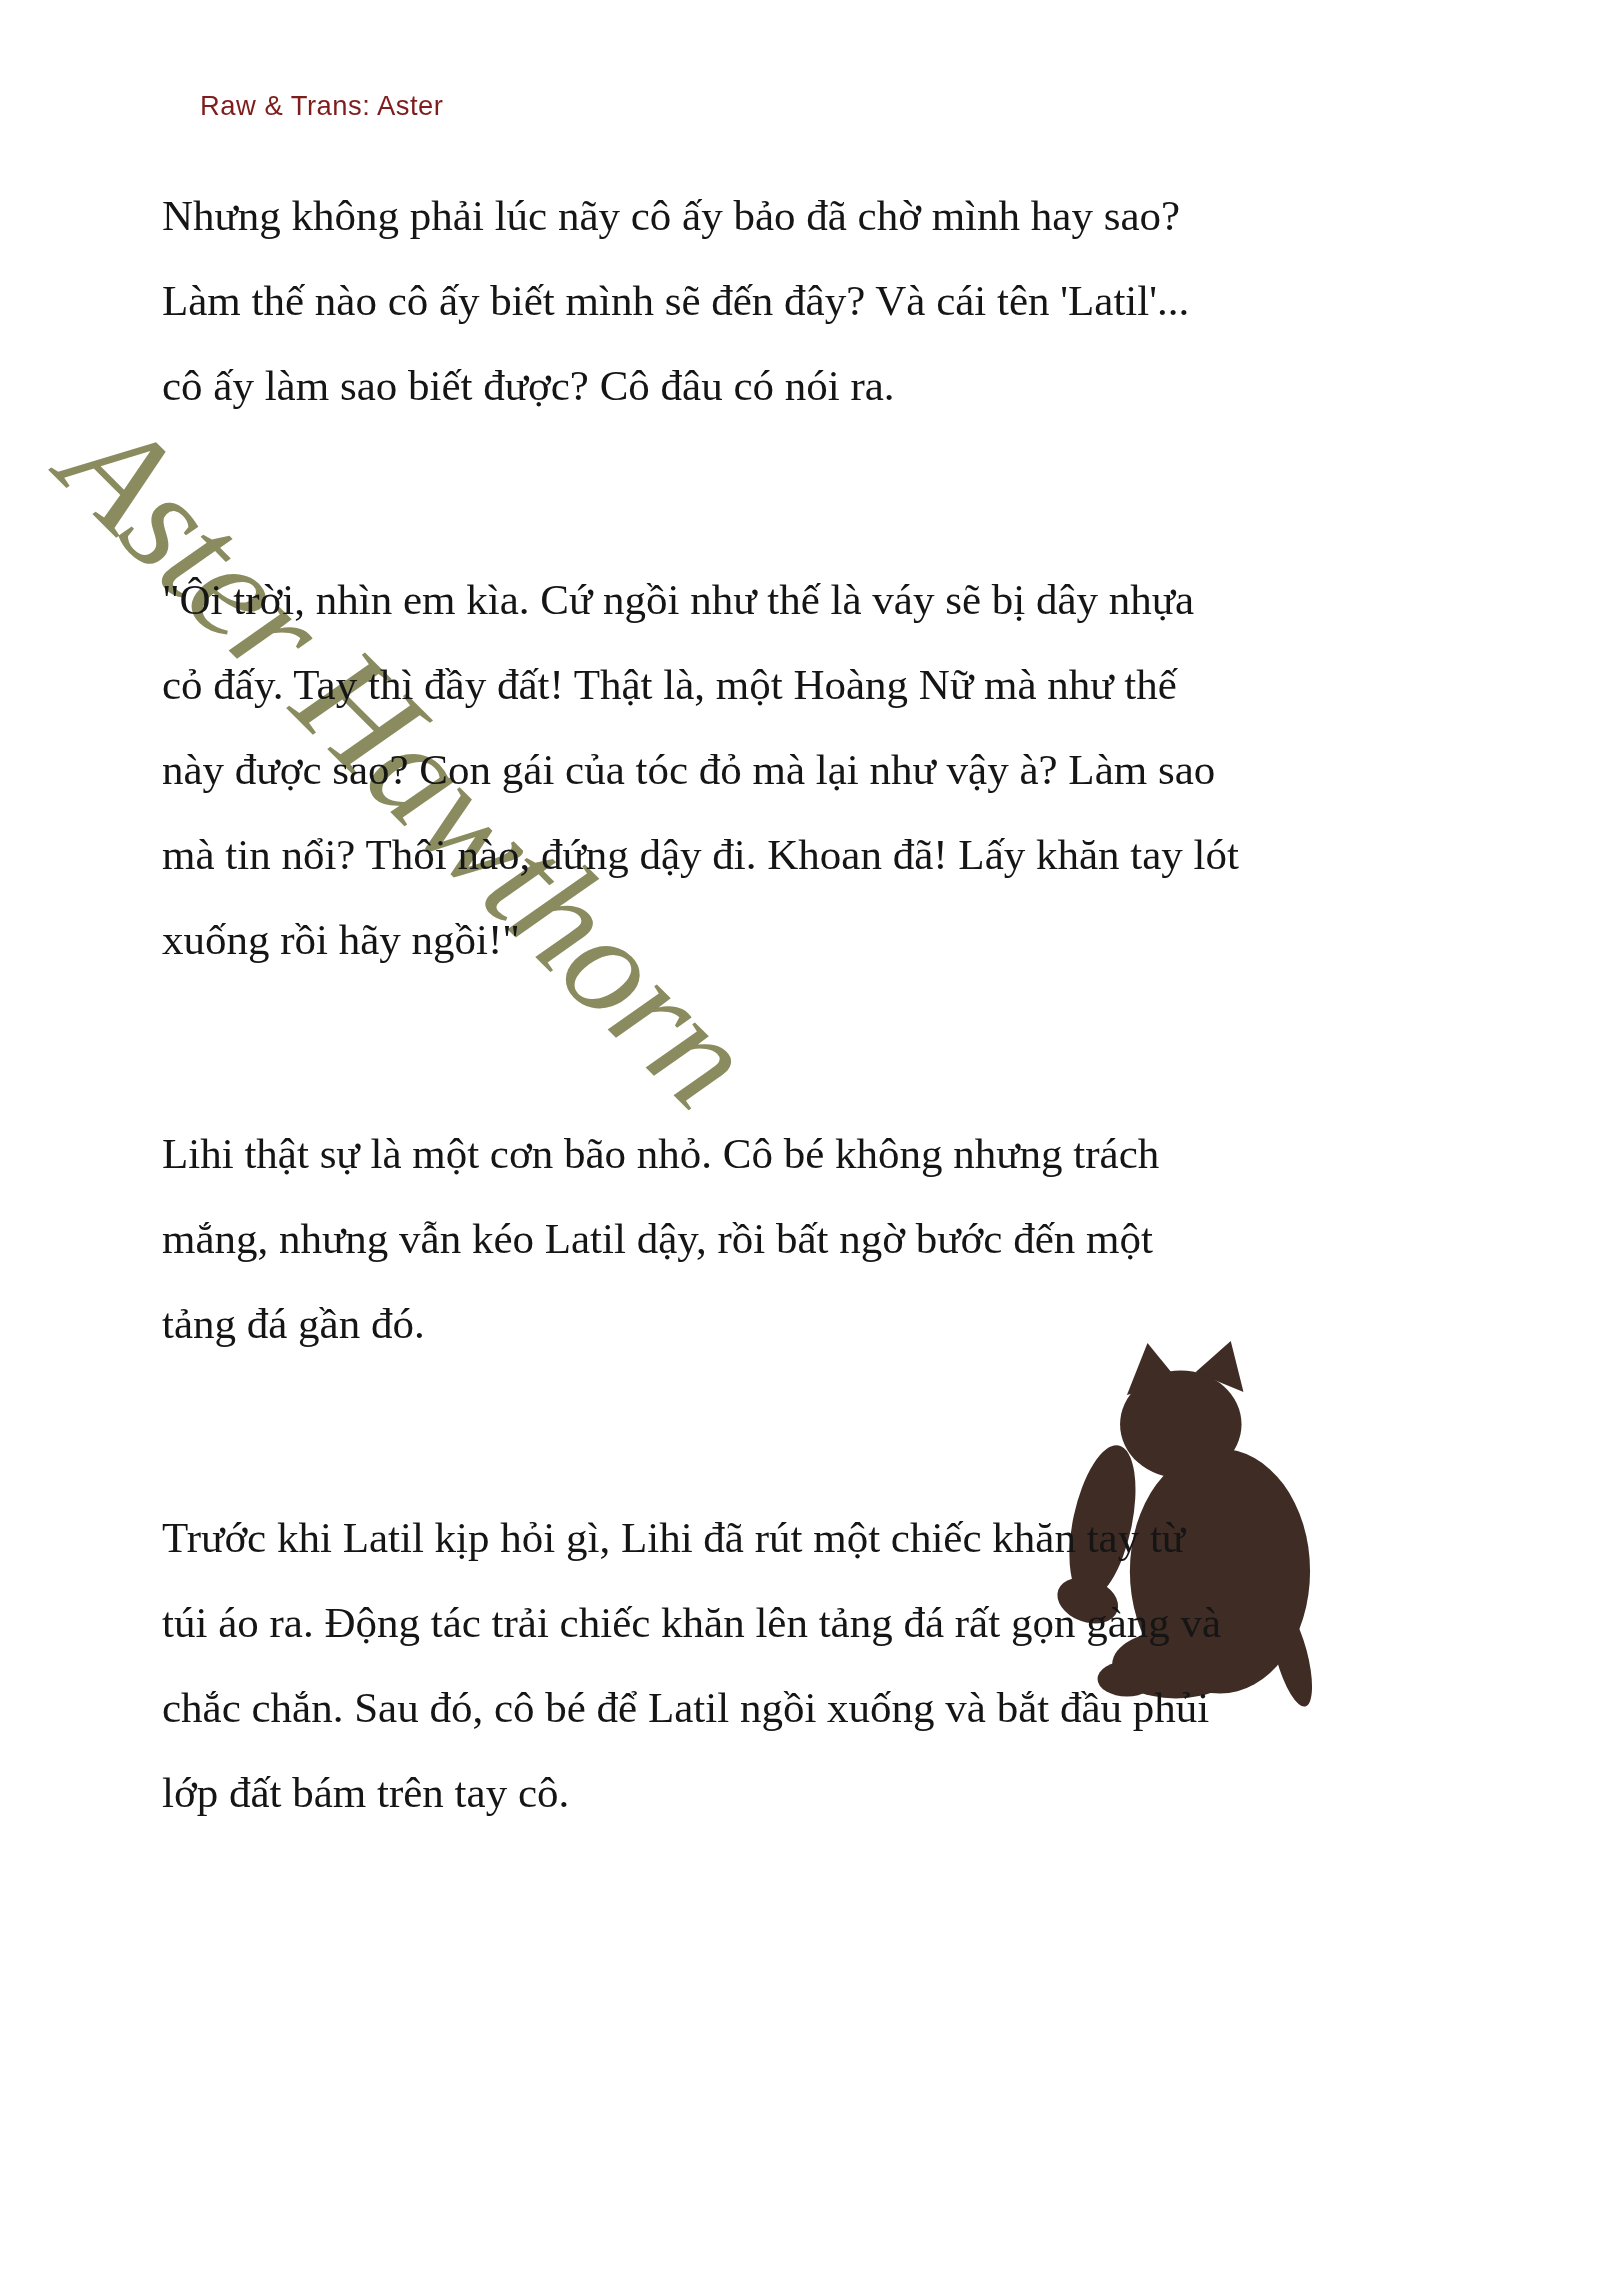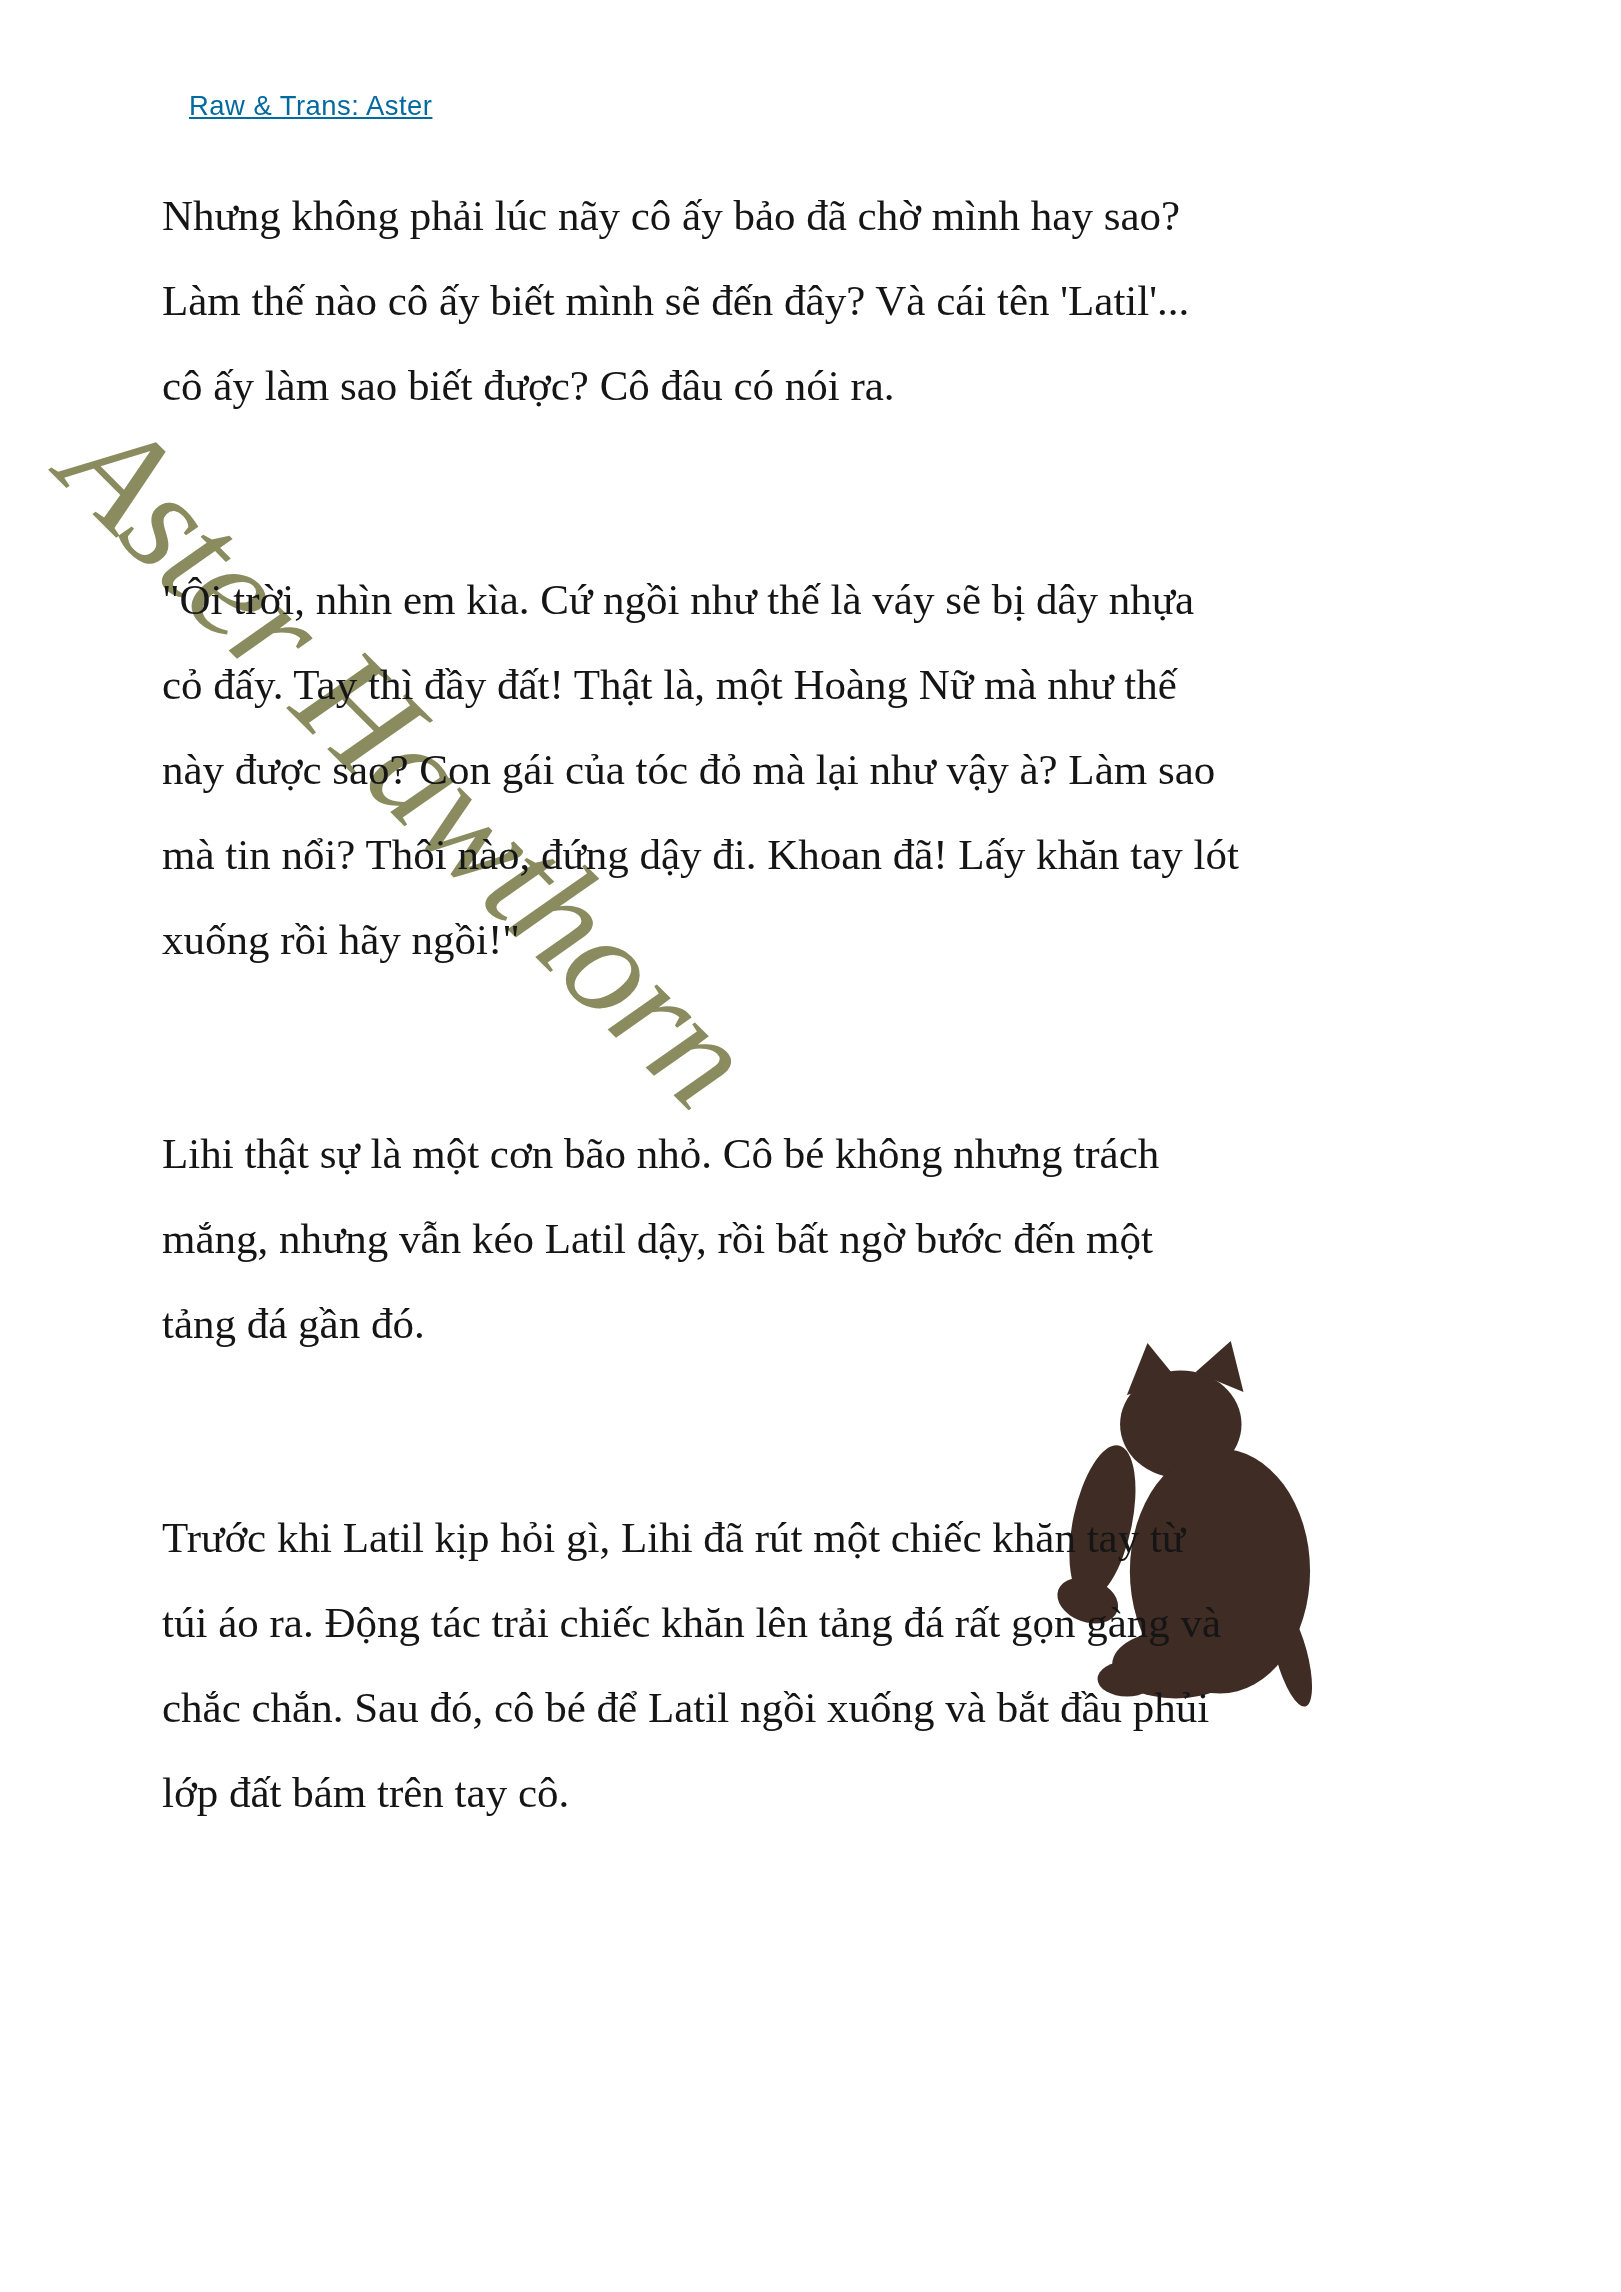--- a/index.html
+++ b/index.html
@@ -9,26 +9,25 @@
     font-family:"Liberation Serif", serif;
     position:relative;
     overflow:hidden;
   }
   .page{
     position:absolute;inset:0;
     background:#ffffff;
   }
   .credit-header{
     position:absolute;
-    left:189px;top:90px;
+    left:200px;top:90px;
     font-family:"Liberation Sans", sans-serif;
     font-size:27.4px;
-    color:#0369a1;
+    color:#7f1d1d;
     letter-spacing:0.5px;
-    text-decoration:underline;
   }
   .watermark{
     position:absolute;
     left:147px;top:382px;
     font-family:"Liberation Serif", serif;
     font-style:italic;
     font-size:145px;
     white-space:nowrap;
     transform:rotate(45deg);
     transform-origin:0 0;

